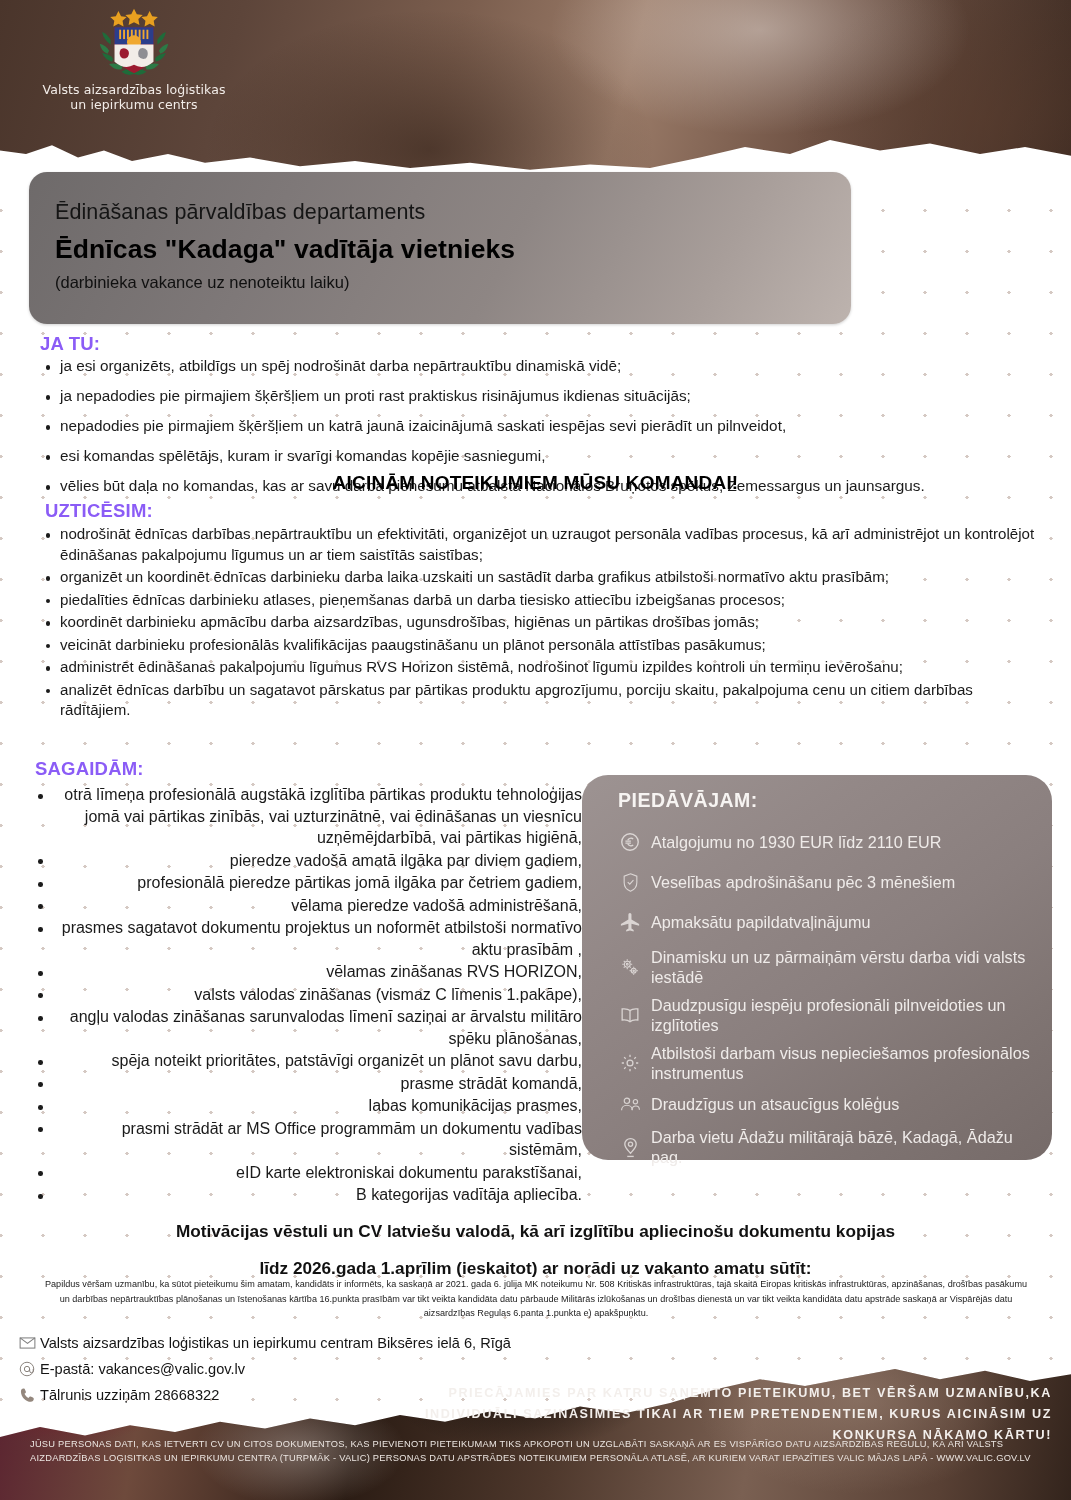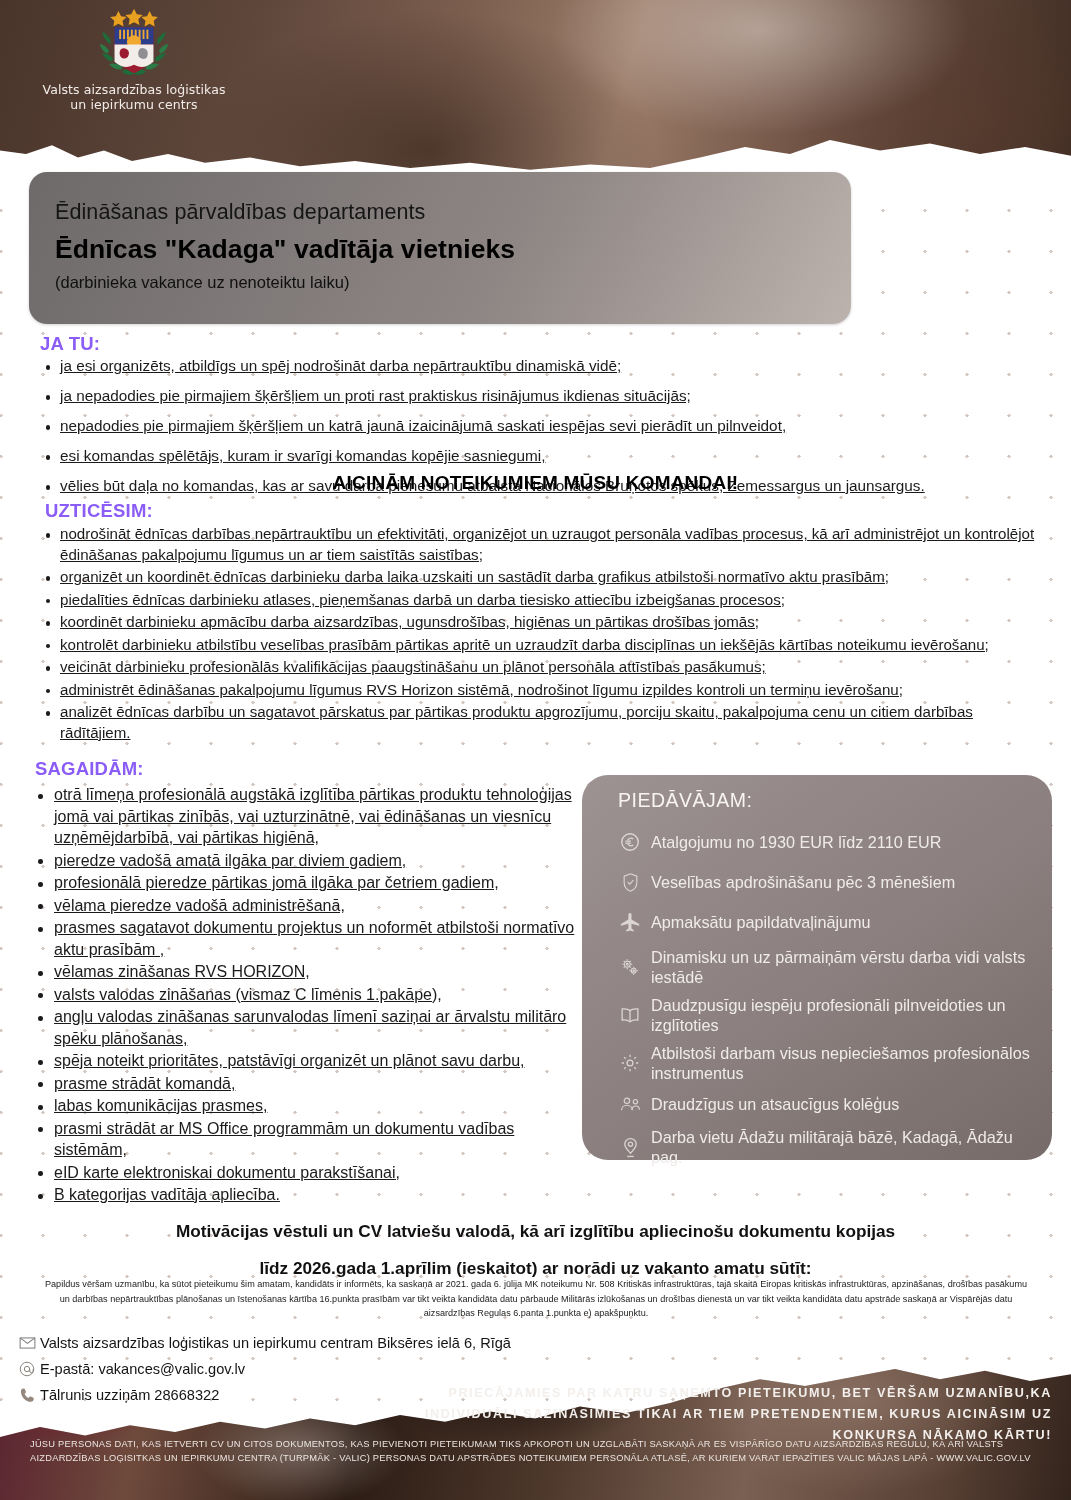--- a/index.html
+++ b/index.html
@@ -51,52 +51,52 @@
     box-shadow:0 1px 3px rgba(0,0,0,.18);
     margin-left:21px;
   }
   .dept{position:absolute;left:26px;top:28px;font-size:21.5px;color:#151515;letter-spacing:.1px;}
   .job-title{position:absolute;left:26px;top:62px;font-size:26.5px;font-weight:bold;color:#000;letter-spacing:.1px;}
   .job-sub{position:absolute;left:26px;top:101px;font-size:16.5px;color:#101010;}
 
   
   .sec-head{position:absolute;font-weight:bold;font-size:18.5px;color:#8b5cf6;z-index:7;letter-spacing:.2px;}
   ul.blist{list-style:none;margin:0;padding:0;position:absolute;z-index:7;}
-  ul.blist li{position:relative;padding-left:20px;margin:0 4px 5px 0;text-decoration:underline;}
+  ul.blist li{position:relative;padding-left:20px;margin:0 4px 5px 0;}
   ul.blist li:before{
     content:"";position:absolute;left:6px;top:.62em;width:4.2px;height:4.2px;
     border-radius:50%;background:#1b1b1b;
   }
 
   #jatu-head{left:40px;top:333px;}
   #jatu-list{left:40px;top:356px;width:1000px;font-size:15.3px;line-height:20px;}
   #jatu-list li{margin-bottom:10px;}
 
   .callout{
     position:absolute;left:0;top:472px;width:1071px;text-align:center;z-index:7;
     font-weight:bold;font-size:19px;color:#000;letter-spacing:.2px;
   }
 
   #uzt-head{left:45px;top:500px;}
   #uzt-list{left:40px;top:524px;width:1008px;font-size:15.1px;line-height:20.5px;}
   #uzt-list li{margin-bottom:2px;}
 
   #sag-head{left:35px;top:758px;}
   #sag-list{left:30px;top:784px;width:556px;font-size:16px;line-height:21.5px;}
-  #sag-list li{margin-bottom:1px;padding-left:24px;}
+  #sag-list li{margin-bottom:1px;padding-left:24px;text-align:right;}
   #sag-list li:before{left:8px;width:4.6px;height:4.6px;}
 
   
   .offers{
     position:absolute;left:582px;top:775px;width:470px;height:385px;z-index:8;
     border-radius:26px;
     background:linear-gradient(145deg,#9d9392 0%,#938887 28%,#8a7f7e 55%,#7f7472 78%,#766b69 100%);
     color:#f0ecea;
   }
-  .offers-title{position:absolute;left:36px;top:14px;font-size:19.5px;font-weight:normal;color:#f7f4f2;letter-spacing:.5px;}
+  .offers-title{position:absolute;left:36px;top:14px;font-size:19.5px;font-weight:bold;color:#f7f4f2;letter-spacing:.5px;}
   .offer-row{position:absolute;left:31px;width:434px;display:flex;align-items:center;}
   .offer-ico{
     width:34px;min-width:34px;height:26px;display:flex;align-items:center;justify-content:center;
     opacity:.78;
   }
   .offer-ico svg{display:block;}
   .offer-txt{font-size:16.2px;line-height:20px;color:#efebe9;padding-left:4px;}
 
   
   .apply{
@@ -203,21 +203,20 @@
   </ul>
 
   <div class="callout">AICINĀM NOTEIKUMIEM MŪSU KOMANDAI!</div>
 
   <div class="sec-head" id="uzt-head">UZTICĒSIM:</div>
   <ul class="blist" id="uzt-list">
     <li>nodrošināt ēdnīcas darbības nepārtrauktību un efektivitāti, organizējot un uzraugot personāla vadības procesus, kā arī administrējot un kontrolējot ēdināšanas pakalpojumu līgumus un ar tiem saistītās saistības;</li>
     <li>organizēt un koordinēt ēdnīcas darbinieku darba laika uzskaiti un sastādīt darba grafikus atbilstoši normatīvo aktu prasībām;</li>
     <li>piedalīties ēdnīcas darbinieku atlases, pieņemšanas darbā un darba tiesisko attiecību izbeigšanas procesos;</li>
     <li>koordinēt darbinieku apmācību darba aizsardzības, ugunsdrošības, higiēnas un pārtikas drošības jomās;</li>
-    <li>kontrolēt darbinieku atbilstību veselības prasībām pārtikas apritē un uzraudzīt darba disciplīnas un iekšējās kārtības noteikumu ievērošanu;</li>
     <li>veicināt darbinieku profesionālās kvalifikācijas paaugstināšanu un plānot personāla attīstības pasākumus;</li>
     <li>administrēt ēdināšanas pakalpojumu līgumus RVS Horizon sistēmā, nodrošinot līgumu izpildes kontroli un termiņu ievērošanu;</li>
     <li>analizēt ēdnīcas darbību un sagatavot pārskatus par pārtikas produktu apgrozījumu, porciju skaitu, pakalpojuma cenu un citiem darbības rādītājiem.</li>
   </ul>
 
   <div class="sec-head" id="sag-head">SAGAIDĀM:</div>
   <ul class="blist" id="sag-list">
     <li>otrā līmeņa profesionālā augstākā izglītība pārtikas produktu tehnoloģijas jomā vai pārtikas zinībās, vai uzturzinātnē, vai ēdināšanas un viesnīcu uzņēmējdarbībā, vai pārtikas higiēnā,</li>
     <li>pieredze vadošā amatā ilgāka par diviem gadiem,</li>
     <li>profesionālā pieredze pārtikas jomā ilgāka par četriem gadiem,</li>

